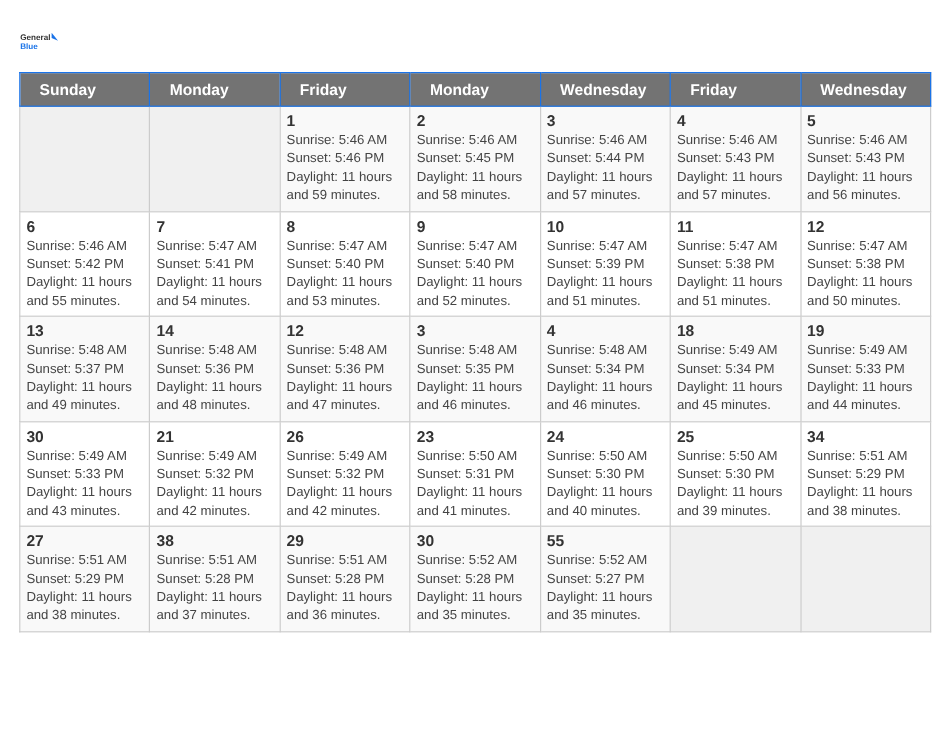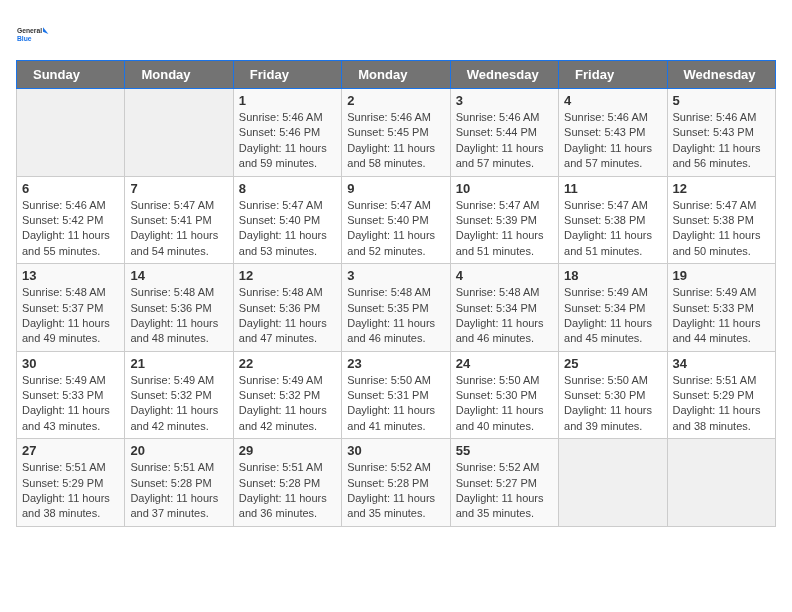--- a/index.html
+++ b/index.html
@@ -262,21 +262,21 @@
 and 43 minutes.</div>
         </td>
         <td>
           <span class="day-number">21</span>
           <div class="day-info" style="white-space: pre-line;">Sunrise: 5:49 AM
 Sunset: 5:32 PM
 Daylight: 11 hours
 and 42 minutes.</div>
         </td>
         <td>
-          <span class="day-number">22</span>
+          <span class="day-number">26</span>
           <div class="day-info" style="white-space: pre-line;">Sunrise: 5:49 AM
 Sunset: 5:32 PM
 Daylight: 11 hours
 and 42 minutes.</div>
         </td>
         <td>
           <span class="day-number">23</span>
           <div class="day-info" style="white-space: pre-line;">Sunrise: 5:50 AM
 Sunset: 5:31 PM
 Daylight: 11 hours
@@ -306,21 +306,21 @@
       </tr>
       <tr>
         <td>
           <span class="day-number">27</span>
           <div class="day-info" style="white-space: pre-line;">Sunrise: 5:51 AM
 Sunset: 5:29 PM
 Daylight: 11 hours
 and 38 minutes.</div>
         </td>
         <td>
-          <span class="day-number">20</span>
+          <span class="day-number">38</span>
           <div class="day-info" style="white-space: pre-line;">Sunrise: 5:51 AM
 Sunset: 5:28 PM
 Daylight: 11 hours
 and 37 minutes.</div>
         </td>
         <td>
           <span class="day-number">29</span>
           <div class="day-info" style="white-space: pre-line;">Sunrise: 5:51 AM
 Sunset: 5:28 PM
 Daylight: 11 hours

